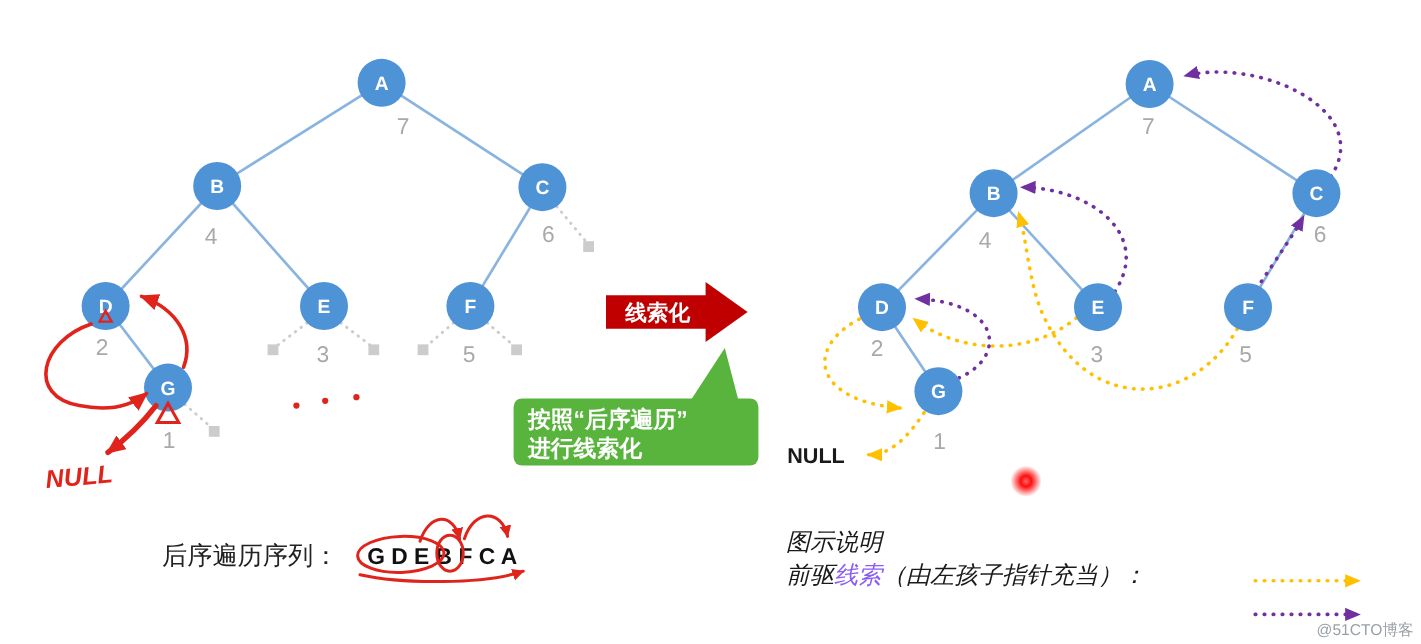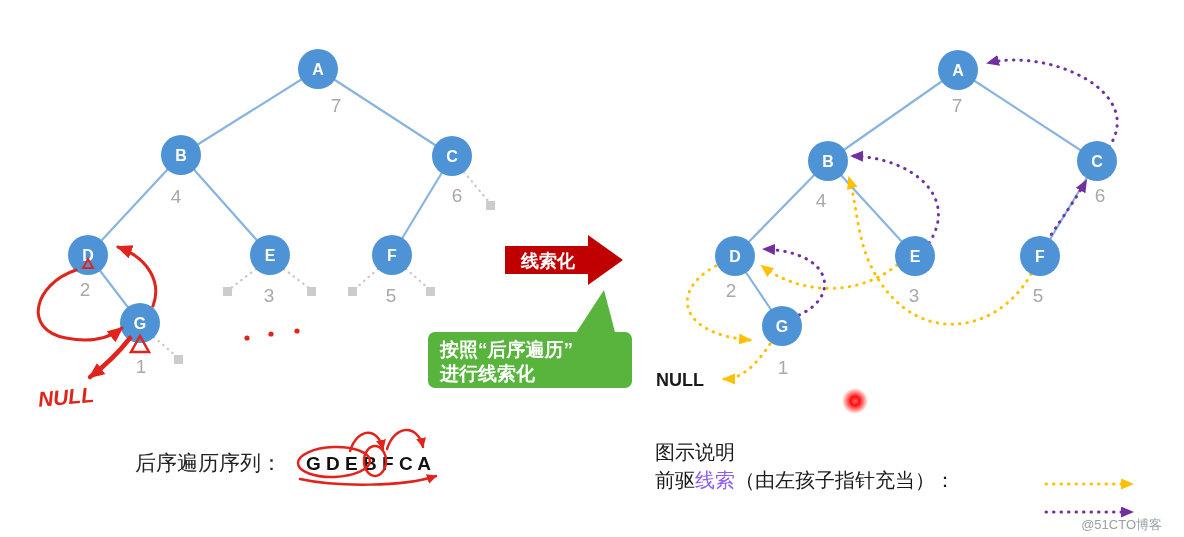--- a/index.html
+++ b/index.html
@@ -8,24 +8,24 @@
   .stage svg{position:absolute;left:0;top:0;}
   svg text{font-family:"Liberation Sans","DejaVu Sans",sans-serif;}
   .node-label{font-size:16px;font-weight:bold;fill:#fff;}
   .node-num{font-size:19px;}
   .null-text{font-size:18px;font-weight:bold;fill:#1a1a1a;}
   .hand-null{font-size:21px;font-weight:bold;font-style:italic;}
   .arrow-label{font-size:18px;font-weight:bold;fill:#fff;}
   .bubble-text{font-size:19px;font-weight:bold;fill:#fff;}
   .seq-prefix{font-size:21px;fill:#222;}
   .seq-letters{font-size:19px;font-weight:bold;fill:#111;}
-  .legend{position:absolute;left:655px;top:438px;font-size:20px;color:#1a1a1a;z-index:3;}
+  .legend{position:absolute;left:655px;top:438px;font-size:20px;color:#1a1a1a;z-index:3;font-style:italic;}
   .legend>div{height:28px;line-height:28px;white-space:nowrap;}
   .red-text{color:#8b5cf6;}
-  .watermark{position:absolute;right:22px;bottom:3px;font-size:13px;color:#9aa0a6;z-index:3;}
+  .watermark{position:absolute;right:6px;bottom:3px;font-size:13px;color:#9aa0a6;z-index:3;}
 </style>
 </head>
 <body>
 
 <div class="stage">
 <svg width="1184" height="537" viewBox="0 0 1184 537">
   <defs>
     <marker id="mk-yellow" markerUnits="userSpaceOnUse" markerWidth="14" markerHeight="12" refX="11" refY="5.5" orient="auto">
       <path d="M0,0 L13,5.5 L0,11 Z" fill="#FFC000"></path>
     </marker>

